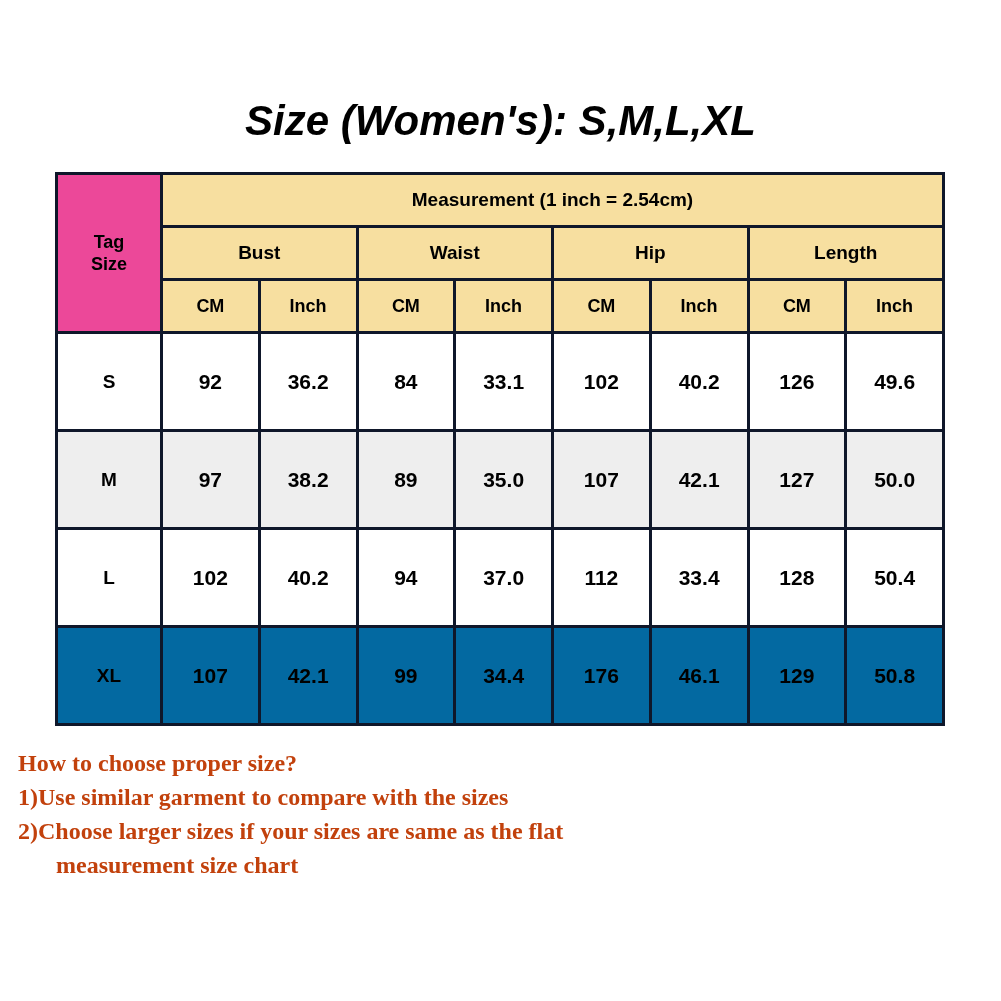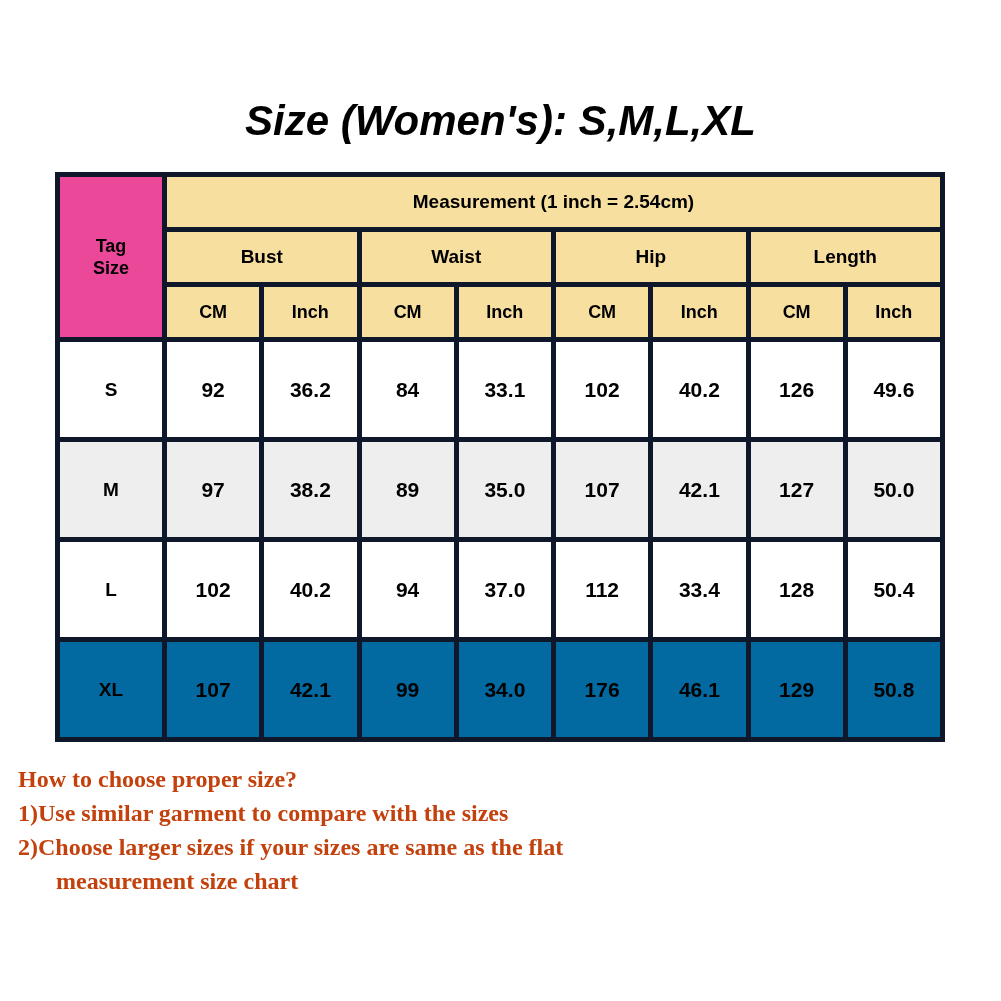--- a/index.html
+++ b/index.html
@@ -33,21 +33,21 @@
   .table-wrap {
     margin: 30px 55px 0 55px;
   }
   table.size-chart {
     border-collapse: collapse;
     width: 890px;
     table-layout: fixed;
   }
   table.size-chart th,
   table.size-chart td {
-    border: 5px solid #0f172a;
+    border: 3px solid #0f172a;
     text-align: center;
     vertical-align: middle;
     font-family: "Liberation Sans", sans-serif;
     font-weight: bold;
     color: #000000;
   }
   .hdr {
     background: #f7dfa0;
   }
   .hdr-measure {
@@ -167,21 +167,21 @@
           <td class="data">33.4</td>
           <td class="data">128</td>
           <td class="data">50.4</td>
         </tr>
 
         <tr class="row-grey">
           <td class="data rowlabel">XL</td>
           <td class="data">107</td>
           <td class="data">42.1</td>
           <td class="data">99</td>
-          <td class="data">34.0</td>
+          <td class="data">34.4</td>
           <td class="data">176</td>
           <td class="data">46.1</td>
           <td class="data">129</td>
           <td class="data">50.8</td>
         </tr>
       </tbody>
     </table>
   </div>
 
   <div class="notes">

